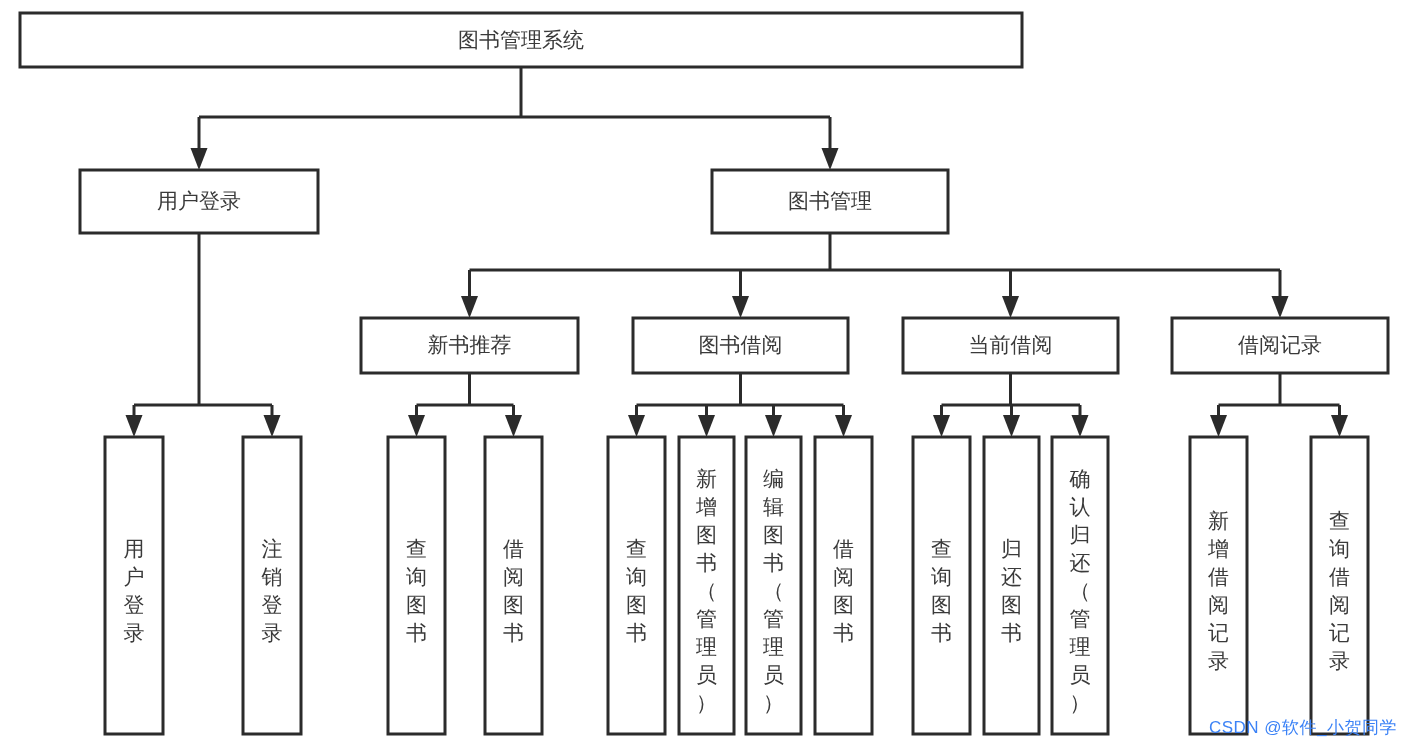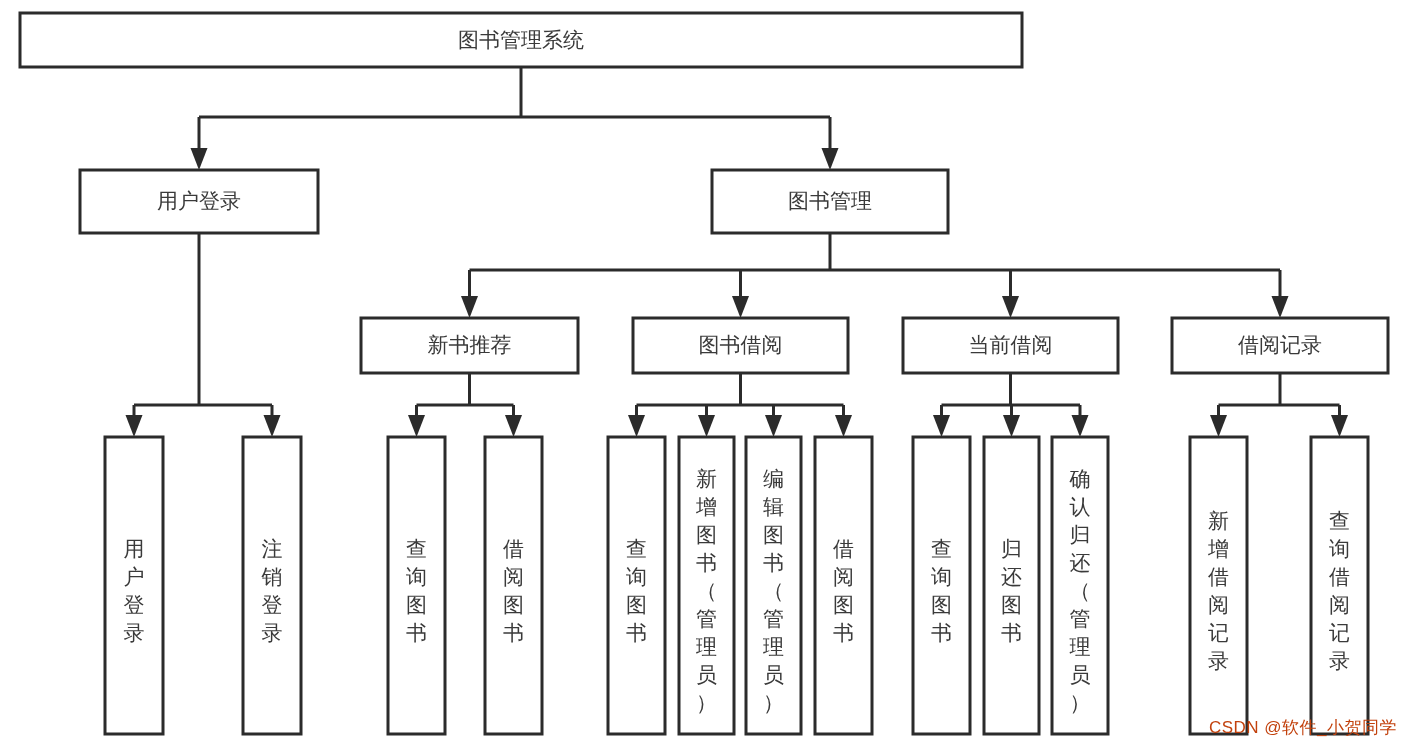--- a/index.html
+++ b/index.html
@@ -50,21 +50,21 @@
     text-anchor: middle;
     dominant-baseline: middle;
     white-space: pre;
   }
   .watermark-text {
     position: absolute;
     right: 8px;
     bottom: 8px;
     font-family: "Liberation Sans", "DejaVu Sans", sans-serif;
     font-size: 17px;
-    color: #c2410c;
+    color: #3b82f6;
     letter-spacing: 0.5px;
     user-select: none;
     pointer-events: none;
   }
 </style>
 </head>
 <body>
 
 <div id="diagram-root">
   <svg id="diagram-svg" viewBox="0 0 1405 747" xmlns="http://www.w3.org/2000/svg">

